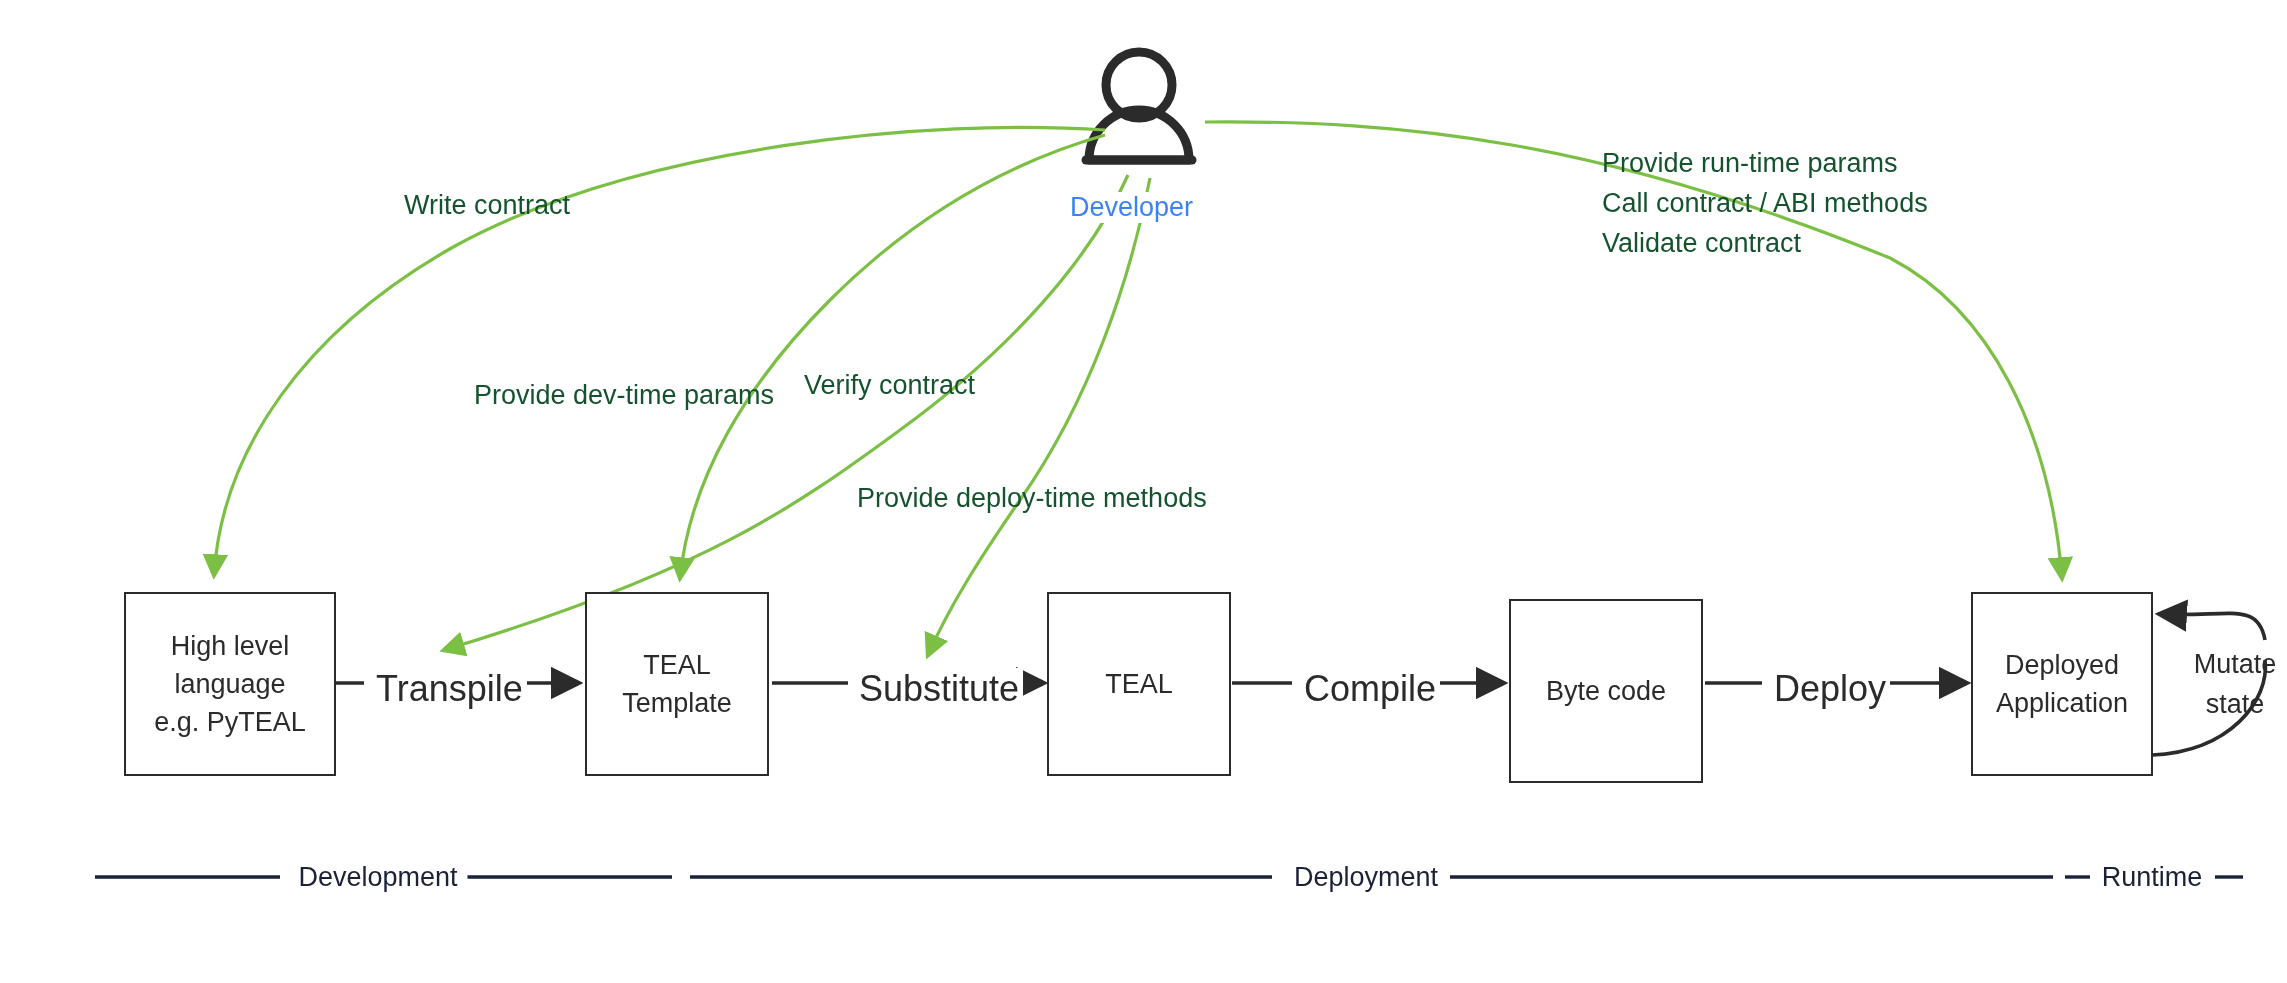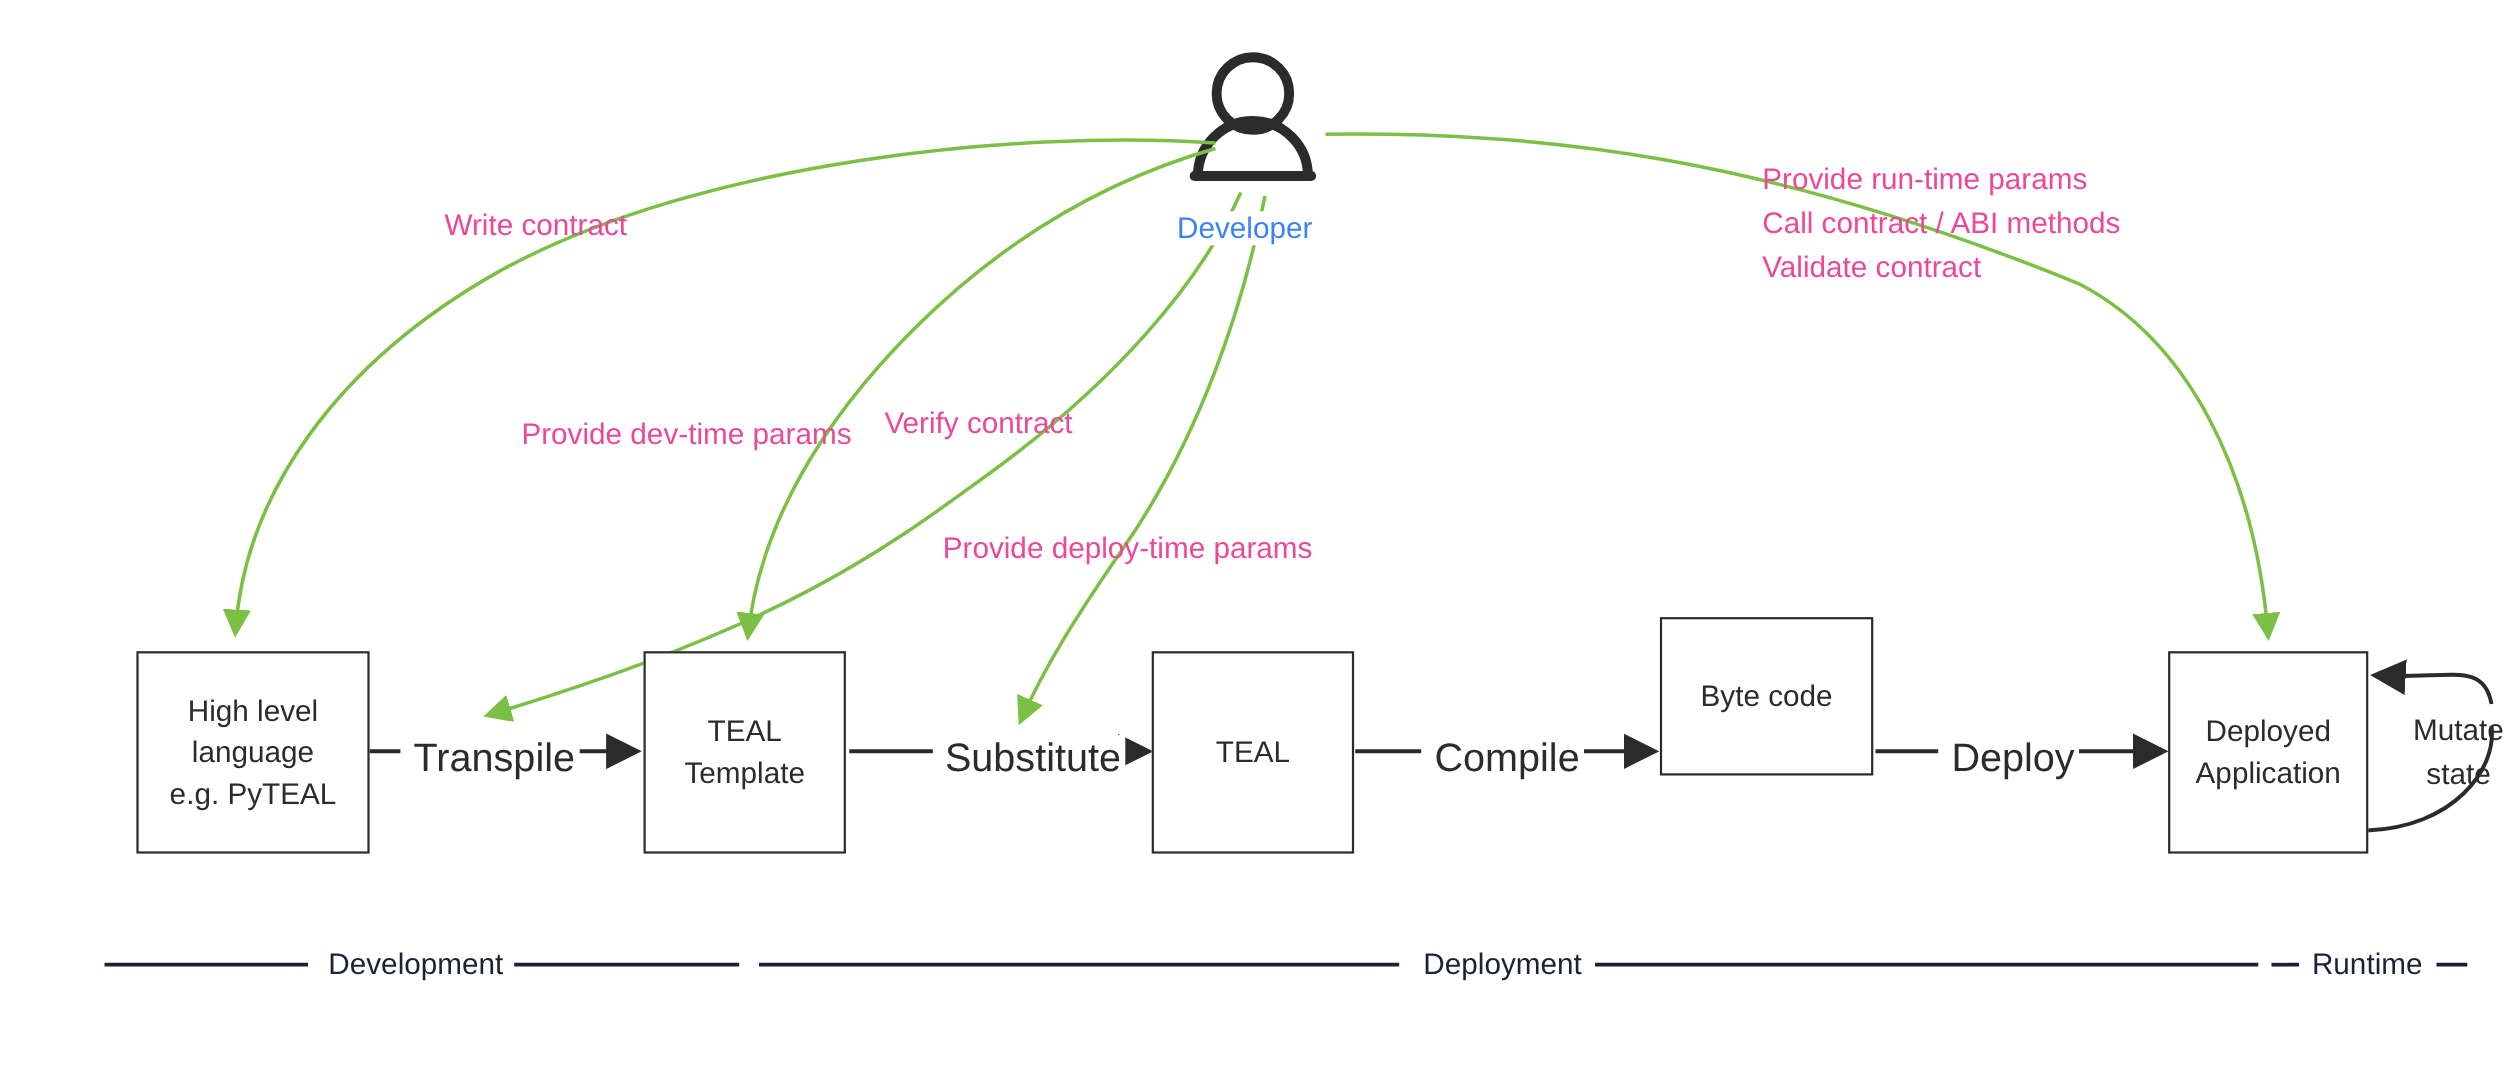--- a/index.html
+++ b/index.html
@@ -47,21 +47,21 @@
     color: #2b2b2b;
     white-space: nowrap;
     font-family: "Liberation Sans", sans-serif;
     background: #ffffff;
     padding: 0 4px;
   }
   .curve-label {
     position: absolute;
     font-size: 27px;
     line-height: 40px;
-    color: #ec4899;
+    color: #14532d;
     white-space: pre-line;
     font-family: "Liberation Sans", sans-serif;
   }
   .actor-label {
     position: absolute;
     font-size: 27px;
     color: #3b82f6;
     white-space: nowrap;
     font-family: "Liberation Sans", sans-serif;
     background: #ffffff;
@@ -140,41 +140,41 @@
       <line x1="2065" y1="877" x2="2090" y2="877"></line>
       <line x1="2215" y1="877" x2="2243" y2="877"></line>
     </g>
   </svg>
 
   <div class="actor-label" style="left:1068px; top:192px;">Developer</div>
 
   <div class="curve-label" style="left:404px; top:185px;">Write contract</div>
   <div class="curve-label" style="left:474px; top:375px;">Provide dev-time params</div>
   <div class="curve-label" style="left:804px; top:365px;">Verify contract</div>
-  <div class="curve-label" style="left:857px; top:478px;">Provide deploy-time params</div>
+  <div class="curve-label" style="left:857px; top:478px;">Provide deploy-time methods</div>
   <div class="curve-label" style="left:1602px; top:143px;">Provide run-time params
 Call contract / ABI methods
 Validate contract</div>
 
   <div class="node-box" style="left:124px; top:592px; width:212px; height:184px;">
     <span class="node-label">High level
 language
 e.g. PyTEAL</span>
   </div>
 
   <div class="node-box" style="left:585px; top:592px; width:184px; height:184px;">
     <span class="node-label">TEAL
 Template</span>
   </div>
 
   <div class="node-box" style="left:1047px; top:592px; width:184px; height:184px;">
     <span class="node-label">TEAL</span>
   </div>
 
-  <div class="node-box" style="left:1509px; top:561px; width:194px; height:144px;">
+  <div class="node-box" style="left:1509px; top:599px; width:194px; height:184px;">
     <span class="node-label">Byte code</span>
   </div>
 
   <div class="node-box" style="left:1971px; top:592px; width:182px; height:184px;">
     <span class="node-label">Deployed
 Application</span>
   </div>
 
   <div class="edge-label" style="left:372px; top:668px;">Transpile</div>
   <div class="edge-label" style="left:855px; top:668px;">Substitute</div>

